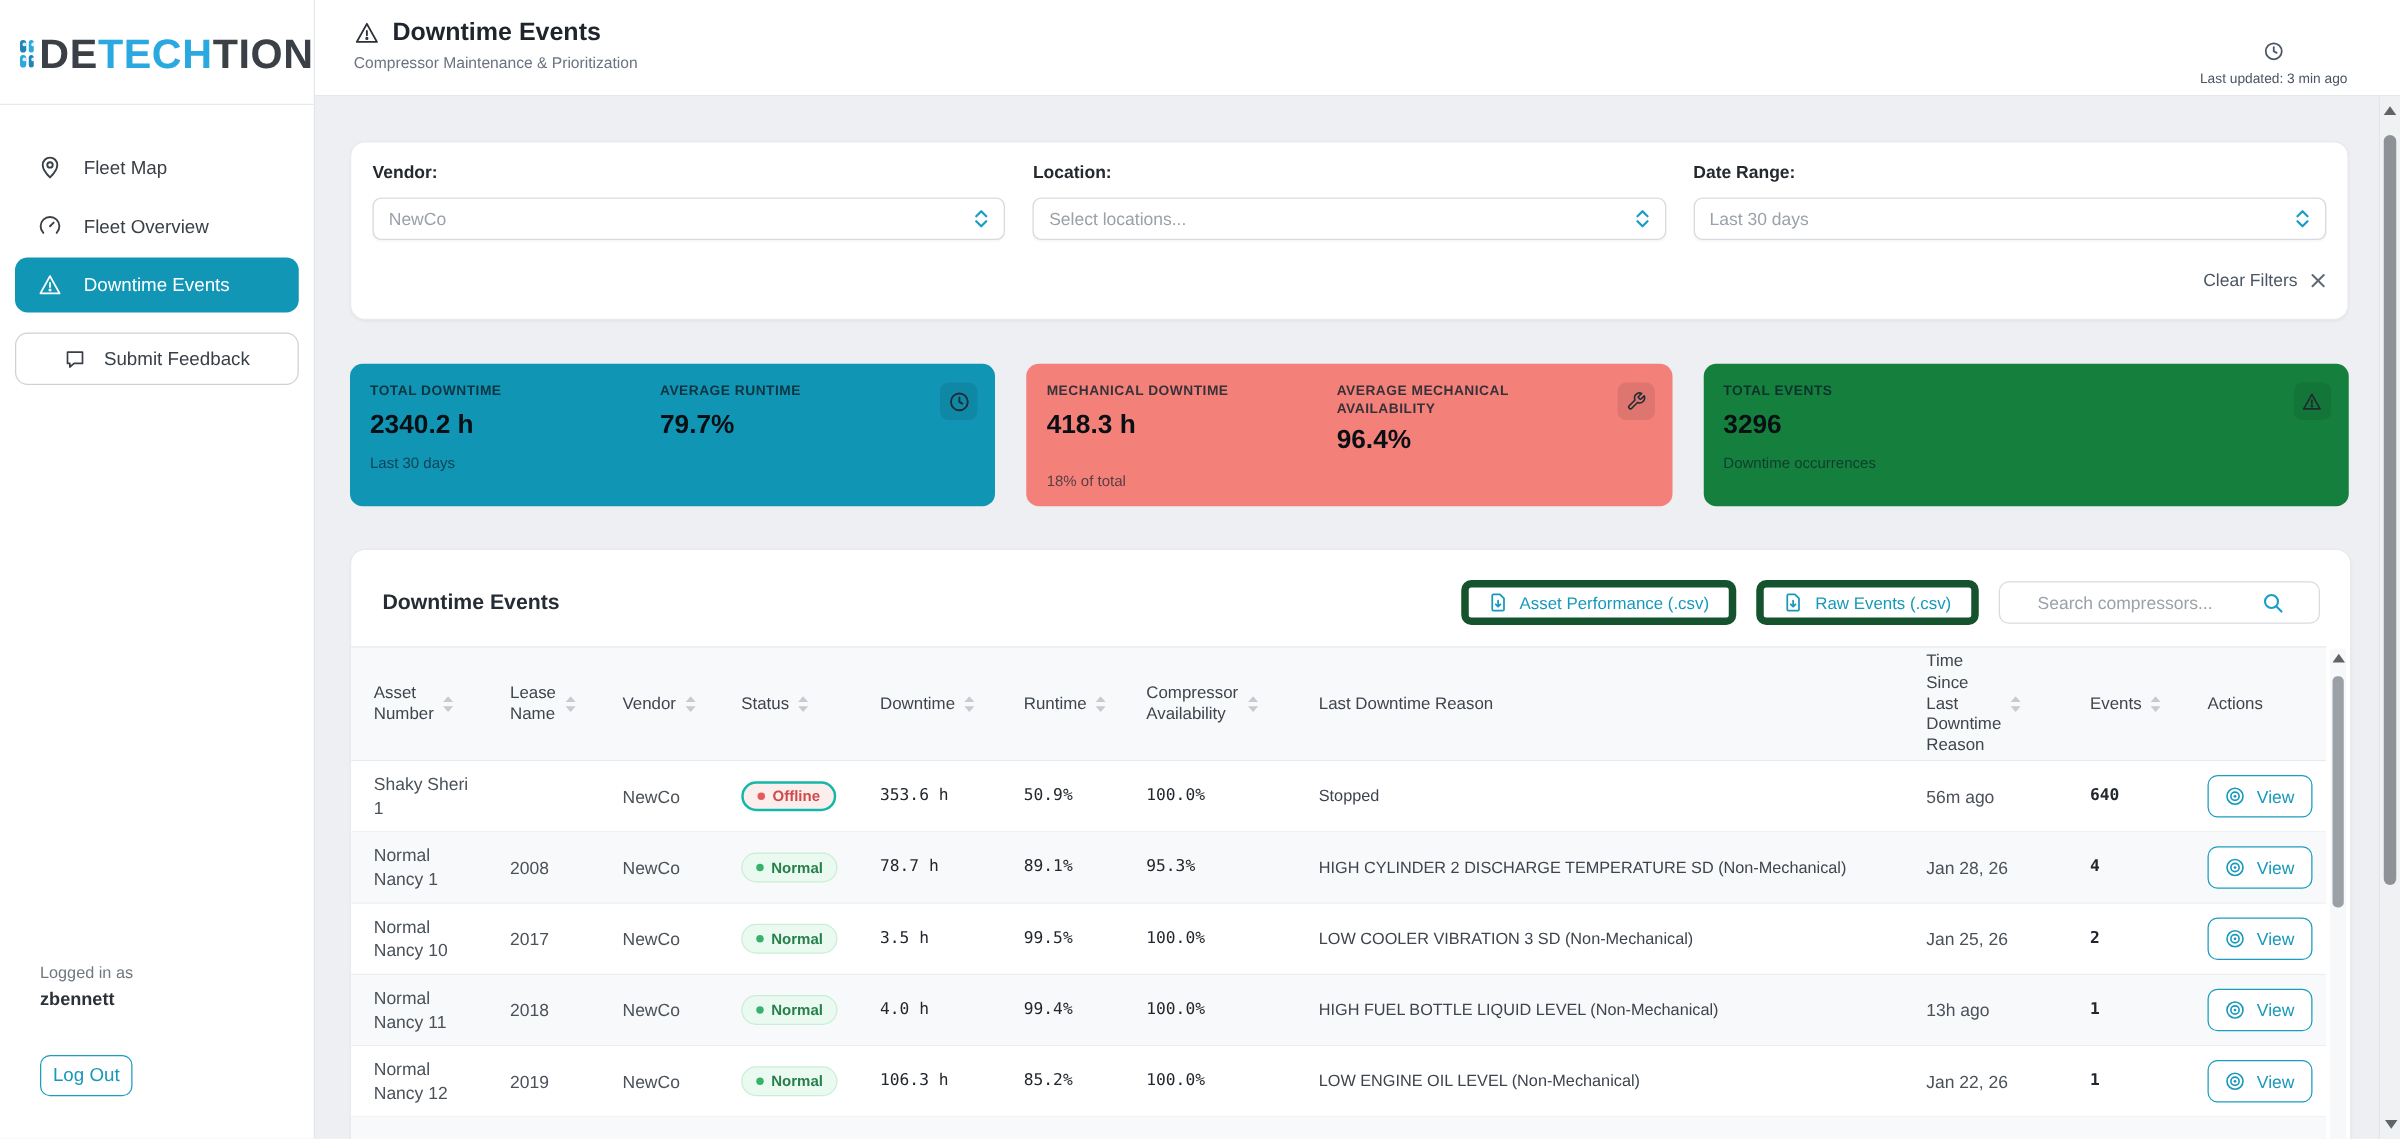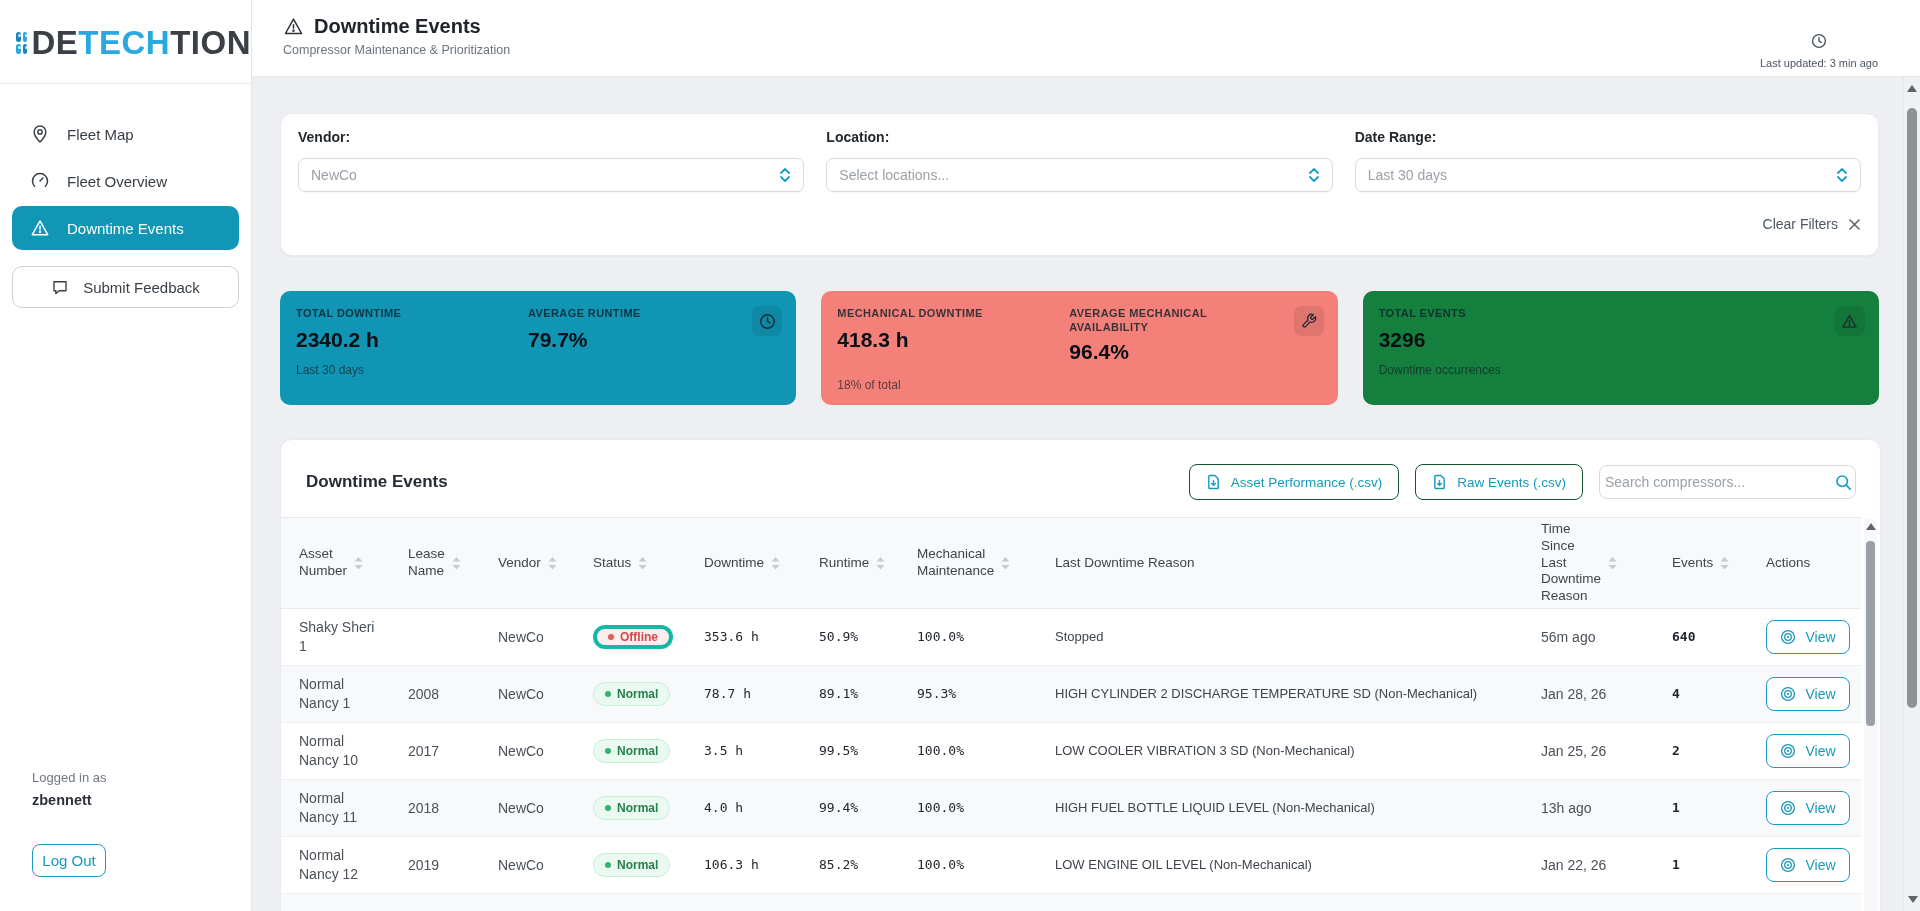--- a/index.html
+++ b/index.html
@@ -92,24 +92,24 @@
   
   .table-card {
     margin-top:34px; width:1601px; height:640px; background:#fff;
     border:1px solid #e8eaed; border-radius:12px; box-shadow:0 1px 2px rgba(0,0,0,.04);
     position:relative;
   }
   .tc-head { display:flex; align-items:center; padding:24px 24px 0 25px; }
   .tc-title { font-size:17px; font-weight:600; color:#262c34; }
   .tc-actions { margin-left:auto; display:flex; align-items:center; gap:16px; }
   .csv-btn {
-    height:36px; border:1px solid #14532d; border-radius:8px; background:#fff; color:#1898bb;
+    height:36px; border:6px solid #14532d; border-radius:8px; background:#fff; color:#1898bb;
     display:flex; align-items:center; gap:10px; padding:0 16px; font-size:13.5px; font-family:inherit; cursor:pointer;
   }
-  .search-box { width:257px; height:34px; border:1px solid #d7dbe0; border-radius:8px; background:#fff; display:flex; align-items:center; padding:0 3px; gap:8px; }
+  .search-box { width:257px; height:34px; border:1px solid #d7dbe0; border-radius:8px; background:#fff; display:flex; align-items:center; padding:0 28px; gap:8px; }
   .search-box input { border:none; outline:none; flex:1; font-size:14px; color:#333a41; font-family:inherit; background:transparent; min-width:0; }
   .search-box input::placeholder { color:#9aa1a8; }
 
   .grid-cols {
     display:grid;
     grid-template-columns:109px 90px 95px 111px 115px 98px 138px 486px 131px 94px 95px;
     width:1580px; padding-left:18px;
   }
   .thead { margin-top:17px; background:#f8f9fa; border-top:1px solid #e8eaed; border-bottom:1px solid #e8eaed; min-height:92px; align-items:center; }
   .th { display:flex; align-items:center; gap:7px; font-size:13.5px; font-weight:500; color:#3f454d; padding-right:6px; line-height:1.25; cursor:pointer; }
@@ -117,21 +117,21 @@
   .thead .th:nth-child(8) .th-label { width:auto; white-space:nowrap; }
   .tr { min-height:57px; align-items:center; border-bottom:1px solid #eceef1; background:#fff; }
   .tr:nth-child(even) { background:#f8f9fa; }
   .td { font-size:14px; color:#4a5159; padding-right:10px; line-height:1.35; }
   .td-asset { max-width:95px; }
   .mono { font-family:"DejaVu Sans Mono", monospace; font-size:13px; color:#22272e; }
   .evt { font-weight:700; }
   .td-reason { font-size:13px; color:#3e444d; }
   .badge { display:inline-flex; align-items:center; gap:6px; height:24px; padding:0 11px; border-radius:999px; font-size:12px; font-weight:700; }
   .badge .dot { width:6px; height:6px; border-radius:50%; }
-  .badge-offline { background:#fdeeee; border:4px solid #14b8a6; color:#cf4a49; }
+  .badge-offline { background:#fdeeee; border:2px solid #14b8a6; color:#cf4a49; }
   .badge-offline .dot { background:#e25c5c; }
   .badge-normal { background:#eafaf0; border:1px solid #c9eed6; color:#27804b; }
   .badge-normal .dot { background:#36b26d; }
   .view-btn {
     width:84px; height:34px; border:1px solid #1b9dc0; border-radius:8px; background:#fff; color:#1898bb;
     display:flex; align-items:center; justify-content:center; gap:9px; font-size:14px; font-family:inherit; cursor:pointer;
   }
 
   
   .table-scrollbar { position:absolute; top:79px; right:3px; width:13px; bottom:4px; background:#f7f8f9; border-radius:3px; }
@@ -380,21 +380,21 @@
 
   <div class="th">
     <span class="th-label">Runtime</span>
     <svg class="sort-icon" width="9" height="13" viewBox="0 0 9 13">
       <polygon points="4.5,0 8.5,4.6 0.5,4.6" fill="#c6cbd1"></polygon>
       <polygon points="0.5,8 8.5,8 4.5,12.6" fill="#c6cbd1"></polygon>
     </svg>
   </div>
 
   <div class="th">
-    <span class="th-label">Mechanical Maintenance</span>
+    <span class="th-label">Compressor Availability</span>
     <svg class="sort-icon" width="9" height="13" viewBox="0 0 9 13">
       <polygon points="4.5,0 8.5,4.6 0.5,4.6" fill="#c6cbd1"></polygon>
       <polygon points="0.5,8 8.5,8 4.5,12.6" fill="#c6cbd1"></polygon>
     </svg>
   </div>
 
   <div class="th">
     <span class="th-label">Last Downtime Reason</span>
 
   </div>

